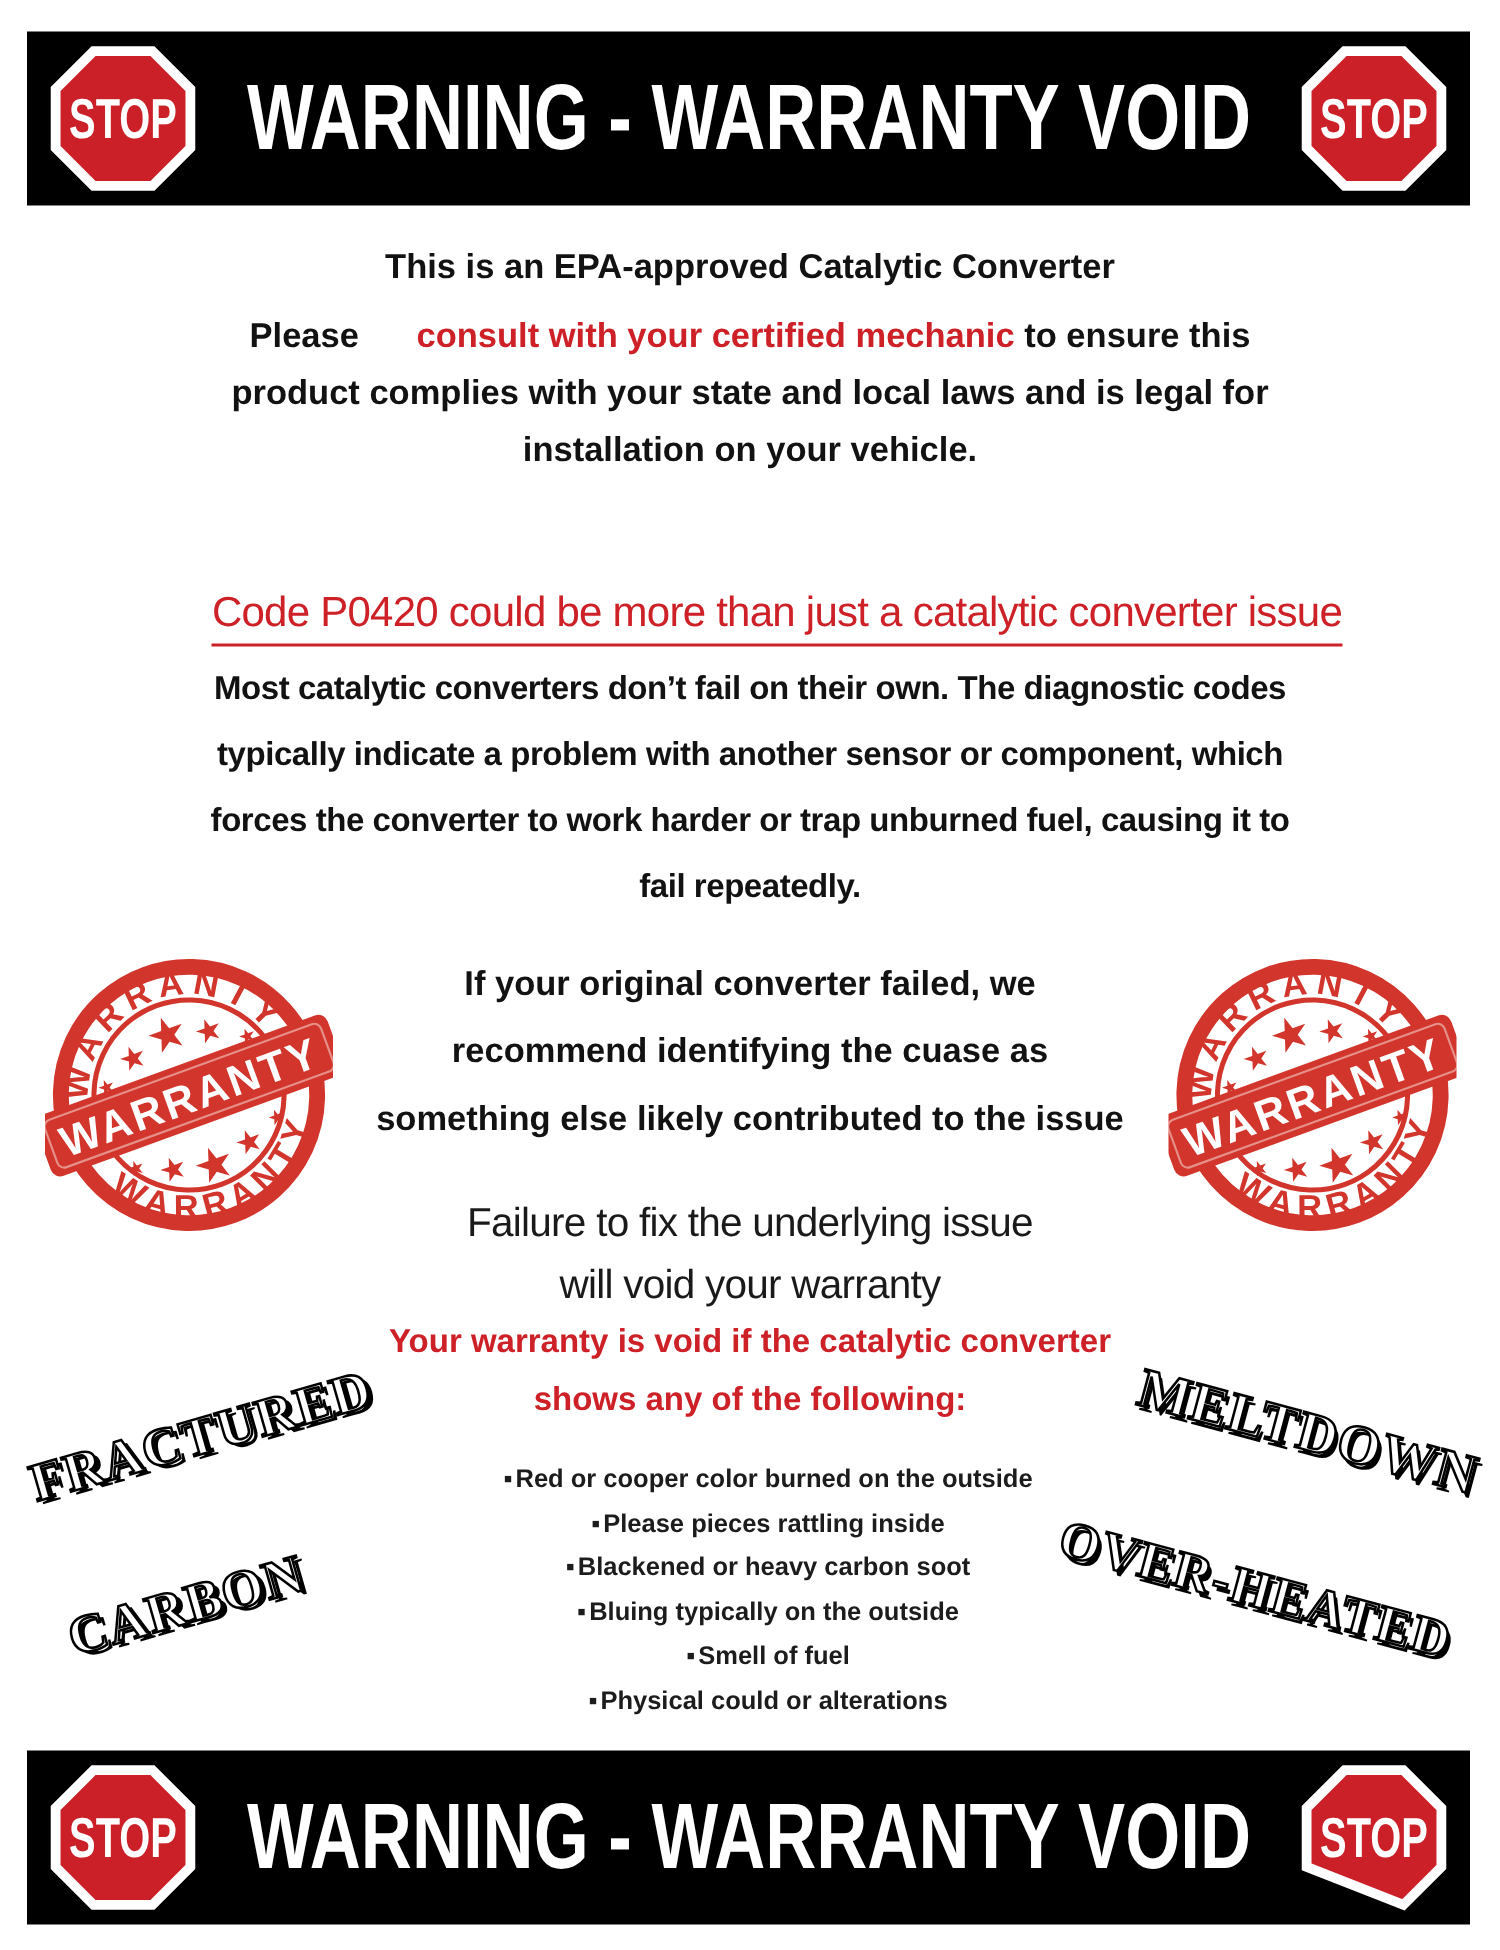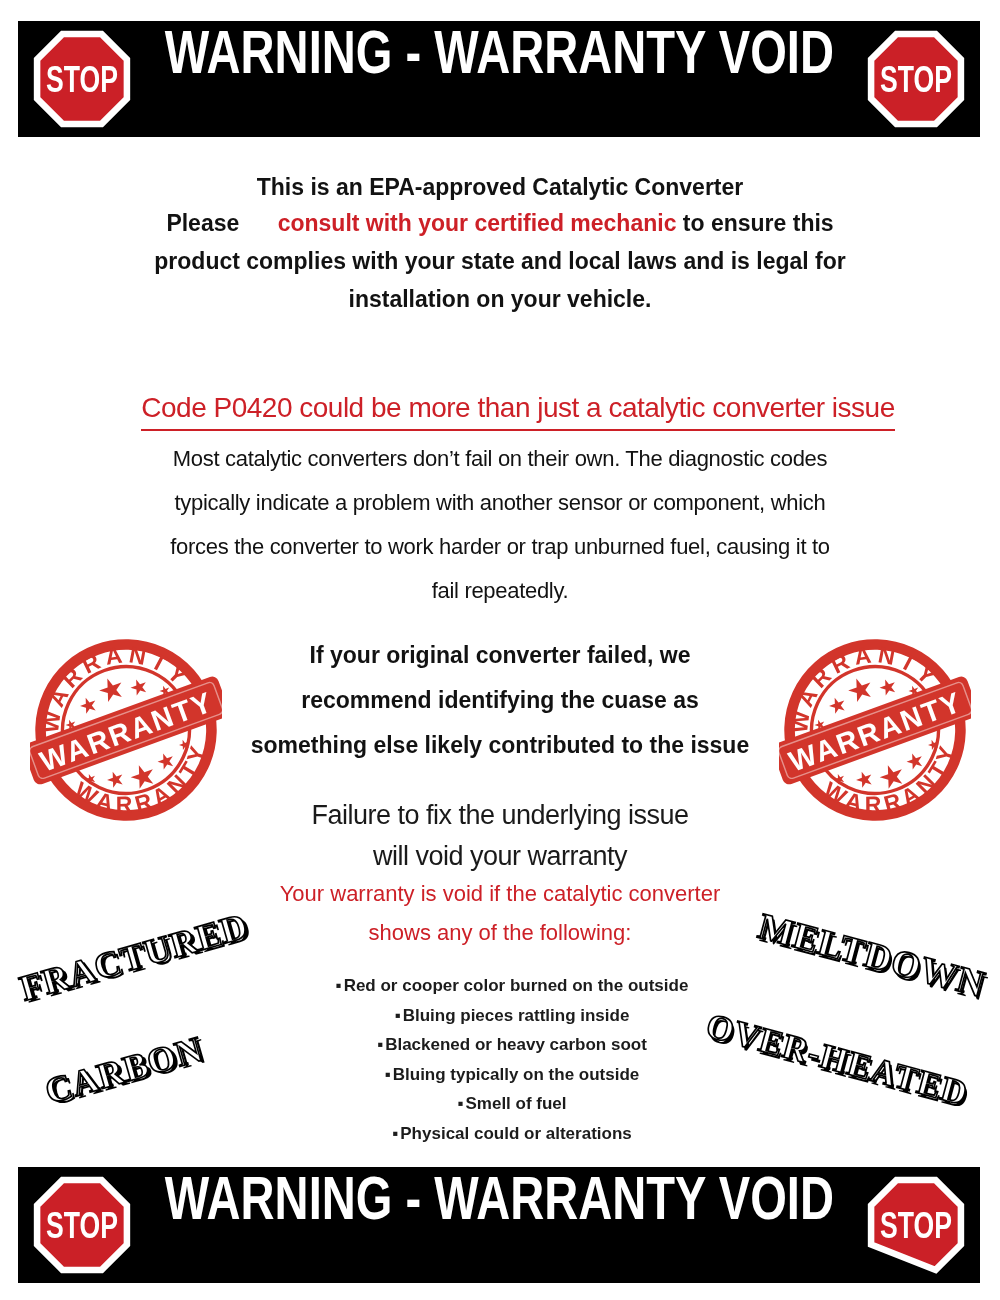--- a/index.html
+++ b/index.html
@@ -9,43 +9,43 @@
     --banner-bg:#000000;
   }
   html,body{margin:0;padding:0;background:#fff;}
   .page{
     position:relative;width:1000px;height:1300px;background:#fff;overflow:hidden;
     font-family:"Liberation Sans","DejaVu Sans",sans-serif;color:#121212;
   }
   
   .banner{
     position:absolute;left:18px;width:962px;height:116px;background:var(--banner-bg);
-    display:flex;justify-content:center;
+    display:flex;align-items:center;justify-content:center;
   }
   .banner.top{top:21px}
   .banner.bottom{top:1167px}
   .banner-title{
     color:#fff;font-weight:bold;font-size:62px;white-space:nowrap;
     transform:scaleX(0.76);letter-spacing:0;line-height:1;
   }
   .stop-sign{position:absolute;top:9px;width:98px;height:98px;}
   .stop-sign.left{left:15px}
   .stop-sign.right{right:15px}
   .stop-sign polygon{fill:var(--stop-red);}
   
   .center-text{position:absolute;left:0;width:1000px;text-align:center;white-space:pre-line;}
-  .intro-line{top:170px;font-size:23px;font-weight:bold;line-height:34px;}
+  .intro-line{top:160px;font-size:23px;font-weight:bold;line-height:34px;}
   .intro-para{top:204px;font-size:23px;font-weight:bold;line-height:38px;}
   .red{color:var(--red-text);margin-left:32px;}
   .red-heading{top:348px;font-size:28px;color:var(--red-text);letter-spacing:-0.5px;line-height:40px;font-weight:normal;}
   .red-heading .underline{border-bottom:2px solid var(--red-text);padding-bottom:6px;margin-left:36px;}
-  .body-para{top:437px;font-size:22px;font-weight:normal;line-height:44px;letter-spacing:-0.3px;}
+  .body-para{top:437px;font-size:22px;font-weight:bold;line-height:44px;letter-spacing:-0.3px;}
   .recommend{top:633px;font-size:23px;font-weight:bold;line-height:45px;}
   .failure{top:795px;font-size:27px;font-weight:normal;line-height:41px;letter-spacing:-0.5px;color:#1a1a1a;}
-  .void-warn{top:874px;font-size:22px;font-weight:normal;line-height:39px;color:var(--red-text);}
+  .void-warn{top:874px;font-size:22px;font-weight:bold;line-height:39px;color:var(--red-text);}
   
   .bullet-list{position:absolute;top:971px;left:0;width:1000px;margin:0;padding:0;list-style:none;text-align:center;}
   .bullet-list li{font-size:17px;font-weight:bold;line-height:29.5px;color:#1c1c1c;margin-left:24px;}
   .bullet-list .bullet-char{margin-right:2px;}
   
   .stamp{position:absolute;width:192px;height:192px;color:var(--stamp-red);}
   .stamp.left{left:30px;top:634px;}
   .stamp.right{left:779px;top:634px;}
   
   .decor{
@@ -163,21 +163,21 @@
   <div class="center-text failure">Failure to fix the underlying issue
 will void your warranty</div>
   <div class="center-text recommend">If your original converter failed, we
 recommend identifying the cuase as
 something else likely contributed to the issue</div>
   <div class="center-text void-warn">Your warranty is void if the catalytic converter
 shows any of the following:</div>
 
   <ul class="bullet-list">
     <li><span class="bullet-char">▪</span><span>Red or cooper color burned on the outside</span></li>
-    <li><span class="bullet-char">▪</span><span>Bluing pieces rattling inside</span></li>
+    <li><span class="bullet-char">▪</span><span>Please pieces rattling inside</span></li>
     <li><span class="bullet-char">▪</span><span>Blackened or heavy carbon soot</span></li>
     <li><span class="bullet-char">▪</span><span>Bluing typically on the outside</span></li>
     <li><span class="bullet-char">▪</span><span>Smell of fuel</span></li>
     <li><span class="bullet-char">▪</span><span>Physical could or alterations</span></li>
   </ul>
 
   <div class="decor" id="decor-fractured">FRACTURED</div>
   <div class="decor" id="decor-carbon">CARBON</div>
   <div class="decor" id="decor-meltdown">MELTDOWN</div>
   <div class="decor" id="decor-overheated">OVER-HEATED</div>

